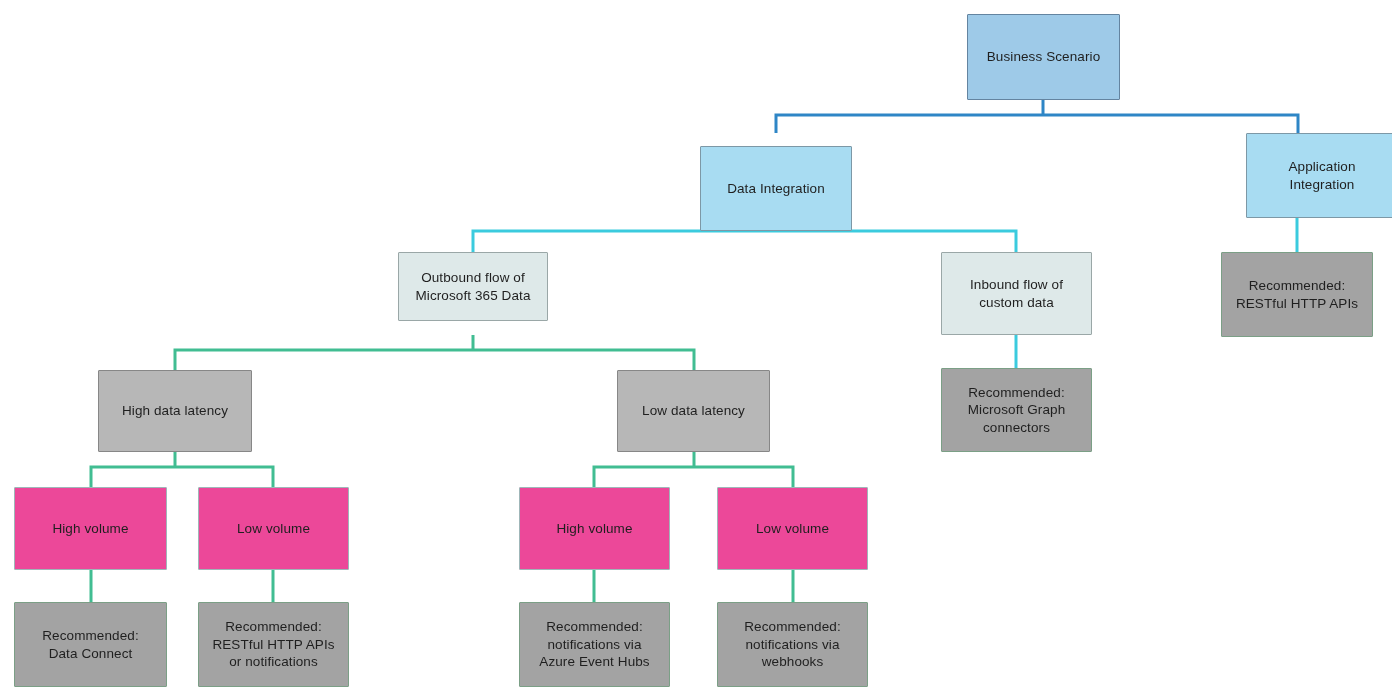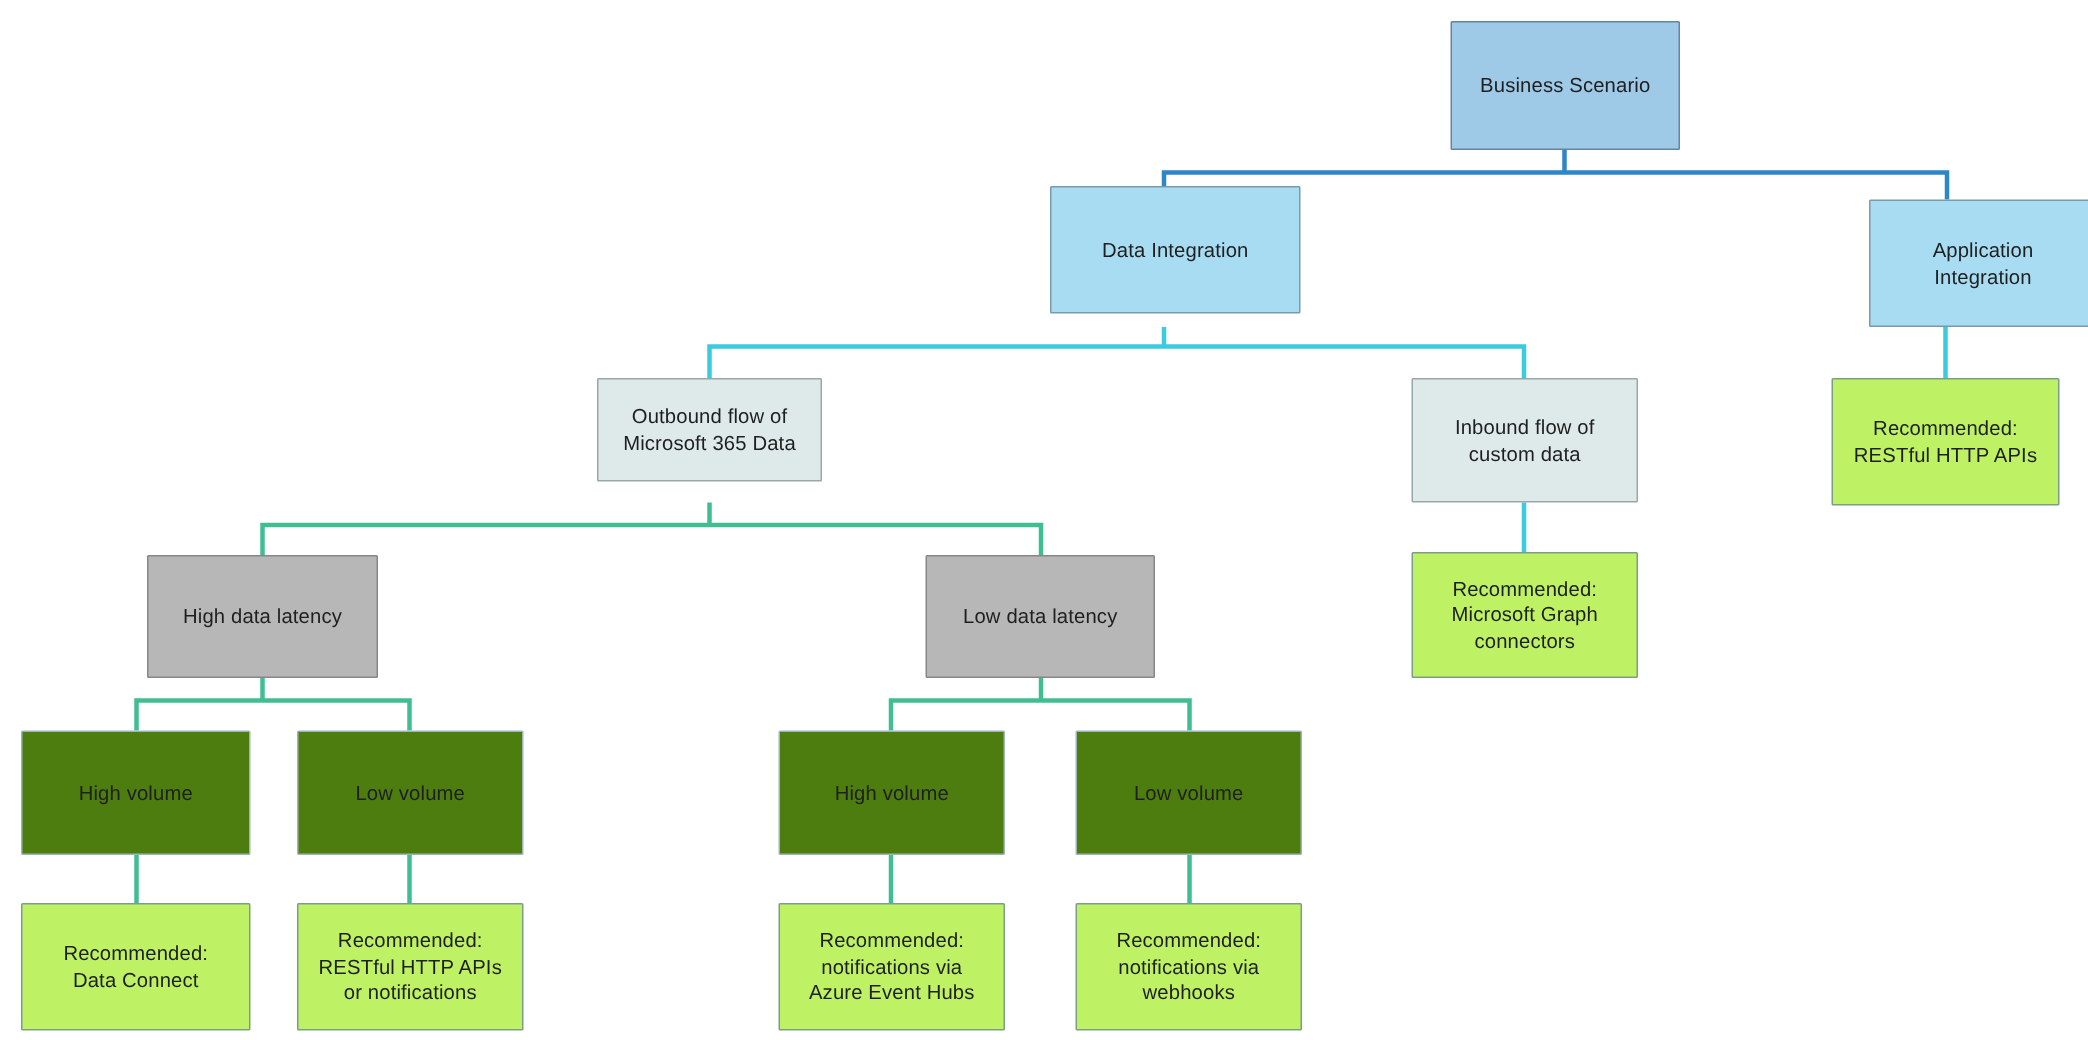--- a/index.html
+++ b/index.html
@@ -37,22 +37,22 @@
     white-space: pre-line;
     font-size: 13.5px;
     line-height: 1.3;
     color: #1f1f1f;
     letter-spacing: 0.1px;
   }
   .root  { background: #9ecae8; border: 1.5px solid #6484a0; }
   .blue  { background: #a8dcf2; border: 1.5px solid #7d98a6; }
   .pale  { background: #dee9e9; border: 1.5px solid #9aa7a7; }
   .gray  { background: #b7b7b7; border: 1.5px solid #878787; }
-  .cyan  { background: #4d7c0f; border: 1.5px solid #9fb6b8; }
-  .green { background: #bef264; border: 1.5px solid #7b9f86; text-align: center; }
+  .cyan  { background: #ec4899; border: 1.5px solid #9fb6b8; }
+  .green { background: #a3a3a3; border: 1.5px solid #7b9f86; text-align: center; }
 </style>
 </head>
 <body>
 
 <div class="canvas">
 
   <svg class="wires" viewBox="0 0 1392 693" xmlns="http://www.w3.org/2000/svg">
     <path d="M776,133 L776,115 L1298,115 L1298,133 M1043,100 L1043,115" fill="none" stroke="#2e86c6" stroke-width="3"></path>
     <path d="M473,252 L473,231 L1016,231 L1016,252 M776,218 L776,231" fill="none" stroke="#3bcbde" stroke-width="3"></path>
     <path d="M1016,335 L1016,368" fill="none" stroke="#3bcbde" stroke-width="3"></path>
@@ -60,21 +60,21 @@
     <path d="M175,370 L175,350 L694,350 L694,370 M473,335 L473,350" fill="none" stroke="#41bd92" stroke-width="3"></path>
     <path d="M91,487 L91,467 L273,467 L273,487 M175,452 L175,467" fill="none" stroke="#41bd92" stroke-width="3"></path>
     <path d="M594,487 L594,467 L793,467 L793,487 M694,452 L694,467" fill="none" stroke="#41bd92" stroke-width="3"></path>
     <path d="M91,570 L91,602 M273,570 L273,602 M594,570 L594,602 M793,570 L793,602" fill="none" stroke="#41bd92" stroke-width="3"></path>
   </svg>
 
   <div class="node root" style="left:967px;top:14px;width:153px;height:86px">
     <span class="lbl">Business Scenario</span>
   </div>
 
-  <div class="node blue" style="left:700px;top:124px;width:167px;height:85px">
+  <div class="node blue" style="left:700px;top:146px;width:152px;height:85px">
     <span class="lbl">Data Integration</span>
   </div>
 
   <div class="node blue" style="left:1246px;top:133px;width:152px;height:85px">
     <span class="lbl">Application
 Integration</span>
   </div>
 
   <div class="node pale" style="left:398px;top:252px;width:150px;height:69px">
     <span class="lbl">Outbound flow of

